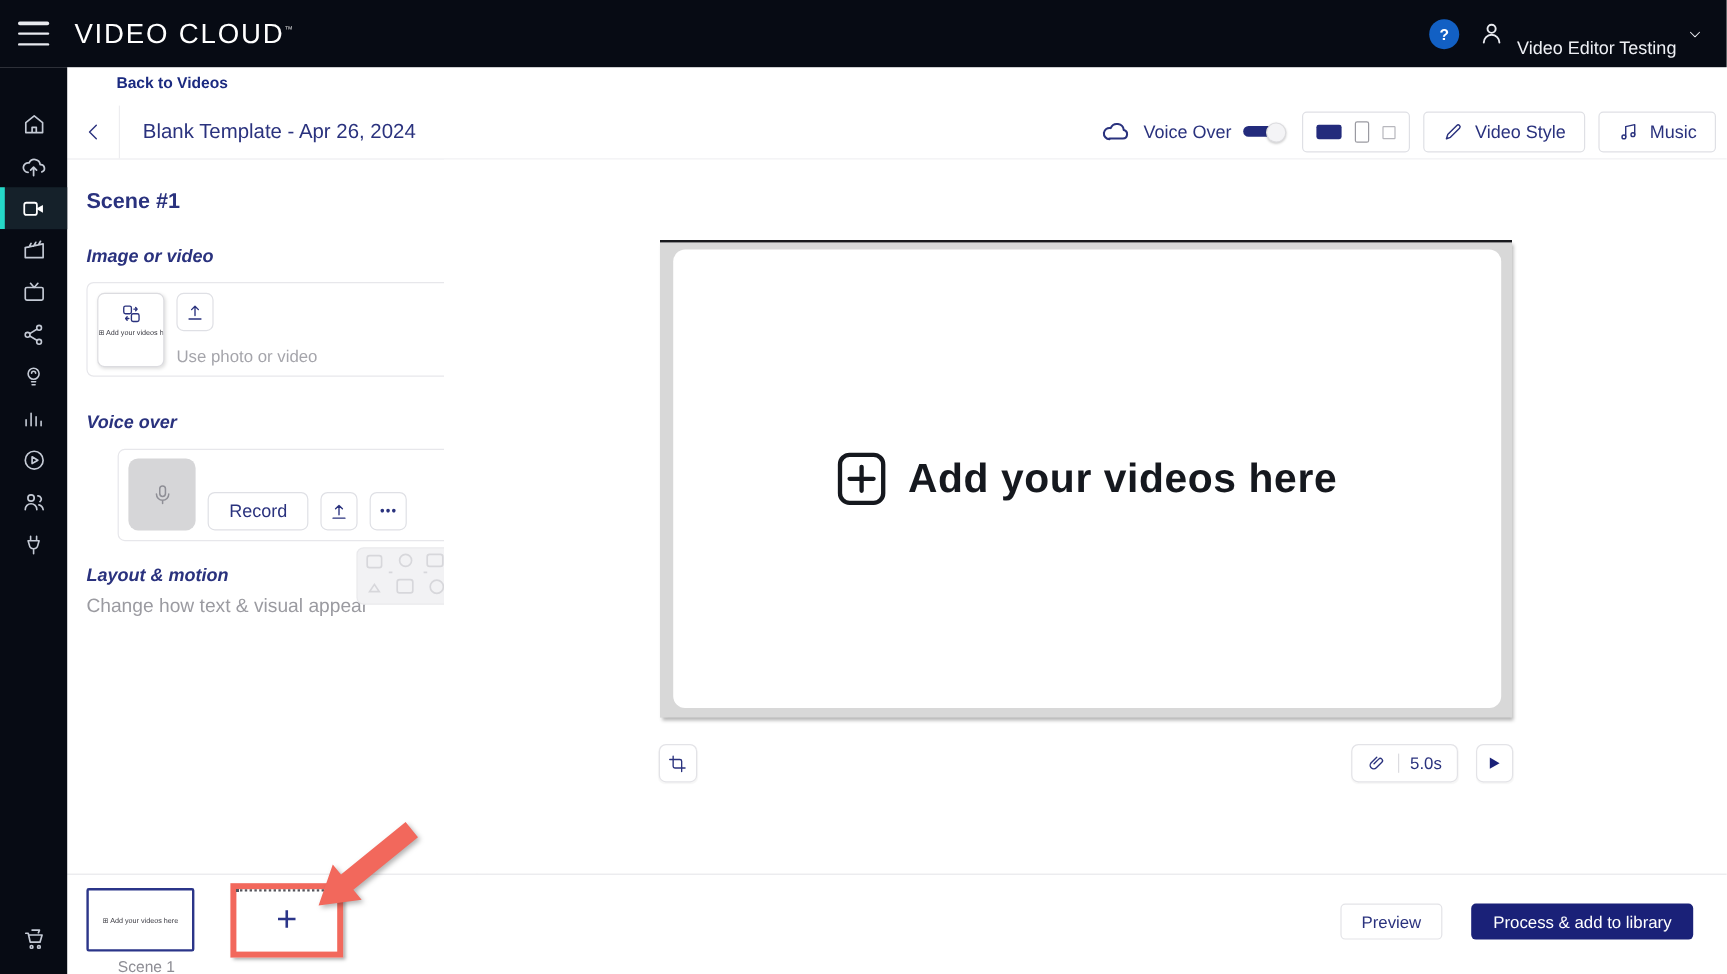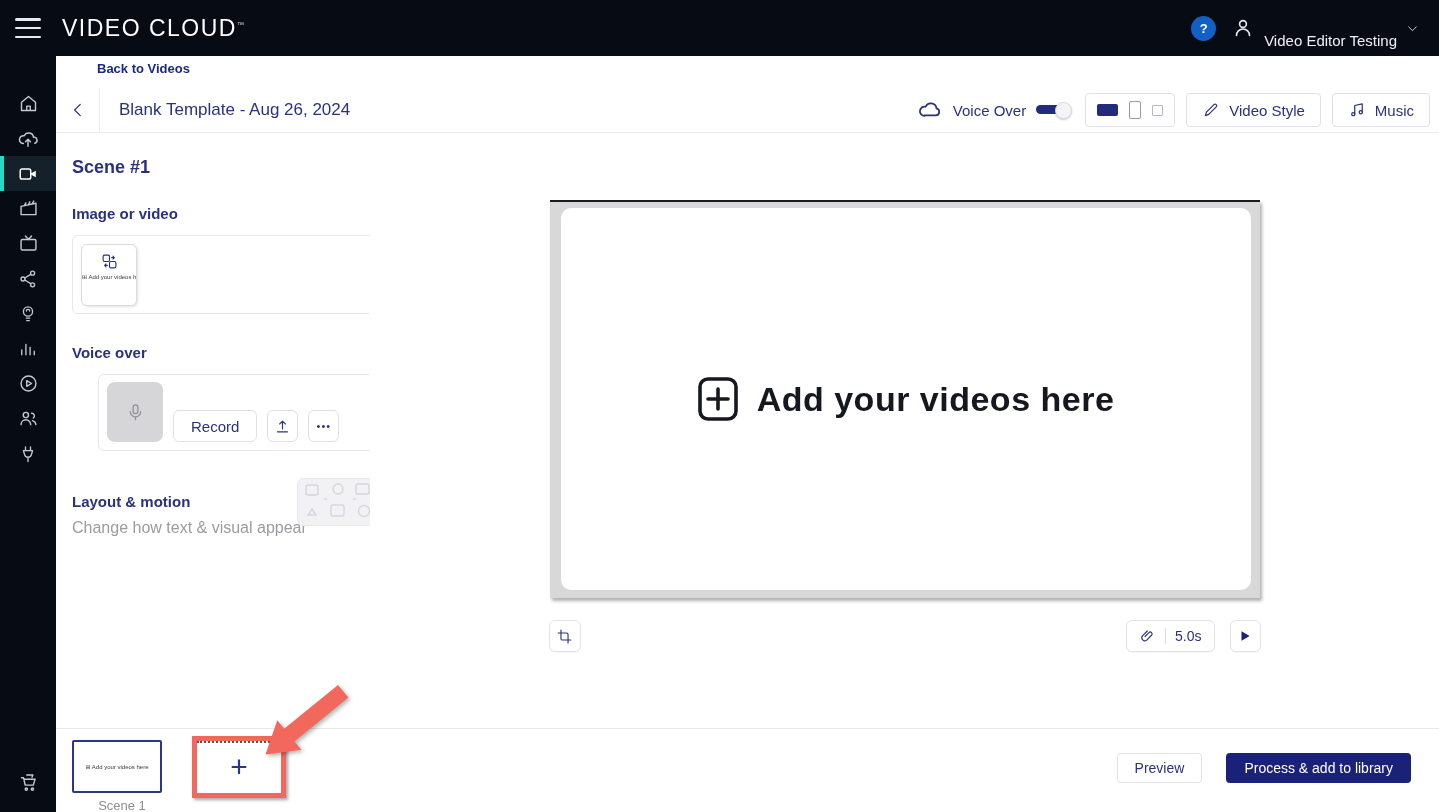--- a/index.html
+++ b/index.html
@@ -54,21 +54,21 @@
   .asp-land { width:21px; height:12px; border-radius:2px; background:#232b7c; }
   .asp-port { width:12px; height:18px; border:1.5px solid #9a9aa1; border-radius:2px; background:#fff; }
   .asp-sq { width:11px; height:11px; border:1.5px solid #b7b7bd; border-radius:1px; background:#fff; }
   .hdr-btn { height:34px; border:1px solid #dfe0e5; border-radius:4px; background:#fff;
     display:flex; align-items:center; gap:9px; padding:0 15px; font-size:15px; color:#2a327e; cursor:pointer; }
 
   
   .panel { position:absolute; left:0; top:77px; width:342px; bottom:84px;
     border-right:1px solid #ededf0; padding:24px 19px 0 16px; }
   .scene-title { font-size:18px; font-weight:bold; color:#2a327e; }
-  .sec-heading { font-size:15px; font-weight:bold; color:#2a327e; }
+  .sec-heading { font-size:15px; font-weight:bold; color:#2a327e;font-style:italic; }
   .img-heading { margin-top:27px; }
   .card { border:1px solid #e7e7eb; border-radius:6px; background:#fff; margin-top:13px;
     padding:8px; display:flex; gap:10px; }
   .img-card { height:79px; }
   .mini-thumb { width:56px; height:62px; background:#fff; border:1px solid #dcdce0; border-radius:6px;
     box-shadow:1px 1px 3px rgba(0,0,0,.12); display:flex; flex-direction:column; align-items:center;
     padding-top:8px; cursor:pointer; flex-shrink:0; }
   .mini-thumb .tiny-line { font-size:6px; color:#3a3a42; white-space:nowrap; overflow:hidden;
     width:54px; text-align:center; margin-top:3px; }
   .img-card-right { display:flex; flex-direction:column; align-items:flex-start; }
@@ -76,21 +76,21 @@
     display:flex; align-items:center; justify-content:center; cursor:pointer; }
   .use-hint { margin-top:13px; font-size:14px; color:#a5a5ab; }
   .voice-heading { margin-top:30px; }
   .voice-card { height:77px; align-items:flex-end;margin-left:26px; }
   .mic-box { width:56px; height:60px; background:#d6d6d8; border-radius:8px; display:flex;
     align-items:center; justify-content:center; flex-shrink:0; cursor:pointer; }
   .record-btn { height:32px; border:1px solid #dfe0e5; border-radius:6px; background:#fff;
     padding:0 17px; font-size:15px; color:#2a327e; display:flex; align-items:center; margin-top:2px; cursor:pointer; }
   .voice-sq { margin-top:2px; }
   .dots { color:#2a327e; font-size:11px; letter-spacing:1px; }
-  .layout-sec { margin-top:42px; position:relative; }
+  .layout-sec { margin-top:20px; position:relative; }
   .layout-sub { margin-top:9px; font-size:16px; color:#9b9ba1; }
   .layout-thumb { position:absolute; right:-3px; top:-15px; width:84px; height:48px;
     background:#f2f2f4; border:1px solid #e9e9ec; border-radius:6px; overflow:hidden; cursor:pointer; }
   .reset-link { position:absolute; left:16px; bottom:25px; font-size:14px; color:#2a327e; cursor:pointer; }
 
   
   .main { position:absolute; left:314px; top:77px; right:0; bottom:84px; background:#fff; }
   .stage { position:absolute; left:50%; transform:translateX(-50%); top:67px; width:710px; height:398px;
     background:#d8d8d8; border-top:2px solid #191a1e; box-shadow:2px 3px 3px rgba(0,0,0,.3); }
   .stage-inner { position:absolute; left:11px; right:9px; top:6px; bottom:8px; background:#fff;
@@ -236,21 +236,21 @@
 
   <a class="back-link">Back to Videos</a>
 
   <div class="header">
     <div class="back-btn">
       <svg class="ic navy-ic" width="18" height="18" viewBox="0 0 24 24" stroke-width="2.2">
           <path d="M15 4.5L7.5 12l7.5 7.5"></path>
         </svg>
     </div>
     <div class="header-sep"></div>
-    <div class="doc-title">Blank Template - Aug 26, 2024</div>
+    <div class="doc-title">Blank Template - Apr 26, 2024</div>
     <div class="header-right">
       <div class="vo-group">
         <svg class="ic navy-ic" width="26" height="26" viewBox="0 0 24 24">
             <path d="M7 17.5a4.3 4.3 0 1 1 .9-8.5A5.3 5.3 0 0 1 18 10.5a3.3 3.3 0 0 1-.6 6.5H7z"></path>
           </svg>
         <span class="vo-label">Voice Over</span>
         <div class="toggle">
           <div class="track"></div>
             <div class="knob"></div>
         </div>
@@ -282,20 +282,28 @@
 
     <div class="sec-heading img-heading">Image or video</div>
     <div class="card img-card">
       <div class="mini-thumb">
         <svg class="ic navy-ic" width="17" height="17" viewBox="0 0 24 24">
             <rect x="3" y="3" width="9" height="9" rx="2"></rect>
             <rect x="12" y="12" width="9" height="9" rx="2"></rect>
             <path d="M15 6.5h3.5 M17 4.5l1.8 2-1.8 2 M9 17.5H5.5 M7 15.5l-1.8 2 1.8 2"></path>
           </svg>
         <div class="tiny-line"><span>⊞ </span><span>Add your videos here</span></div>
+      </div>
+      <div class="img-card-right">
+        <div class="sq-btn">
+          <svg class="ic navy-ic" width="17" height="17" viewBox="0 0 24 24">
+              <path d="M12 15.5V4.5 M8 8.5l4-4 4 4 M5 19.5h14"></path>
+            </svg>
+        </div>
+        <div class="use-hint">Use photo or video</div>
       </div>
     </div>
 
     <div class="sec-heading voice-heading">Voice over</div>
     <div class="card voice-card">
       <div class="mic-box">
         <svg class="ic" width="19" height="19" viewBox="0 0 24 24" stroke="#8f8f96">
             <rect x="9" y="2.5" width="6" height="11" rx="3"></rect>
             <path d="M5.5 11a6.5 6.5 0 0 0 13 0 M12 17.5V21"></path>
           </svg>

